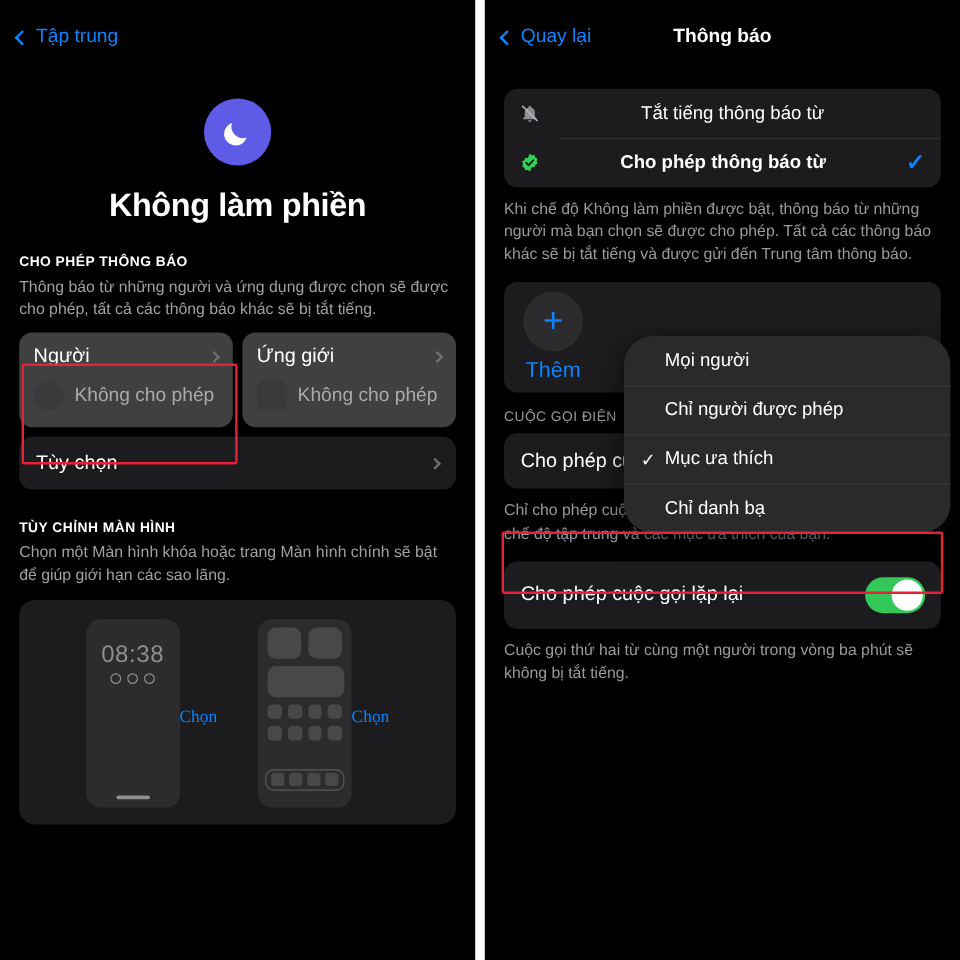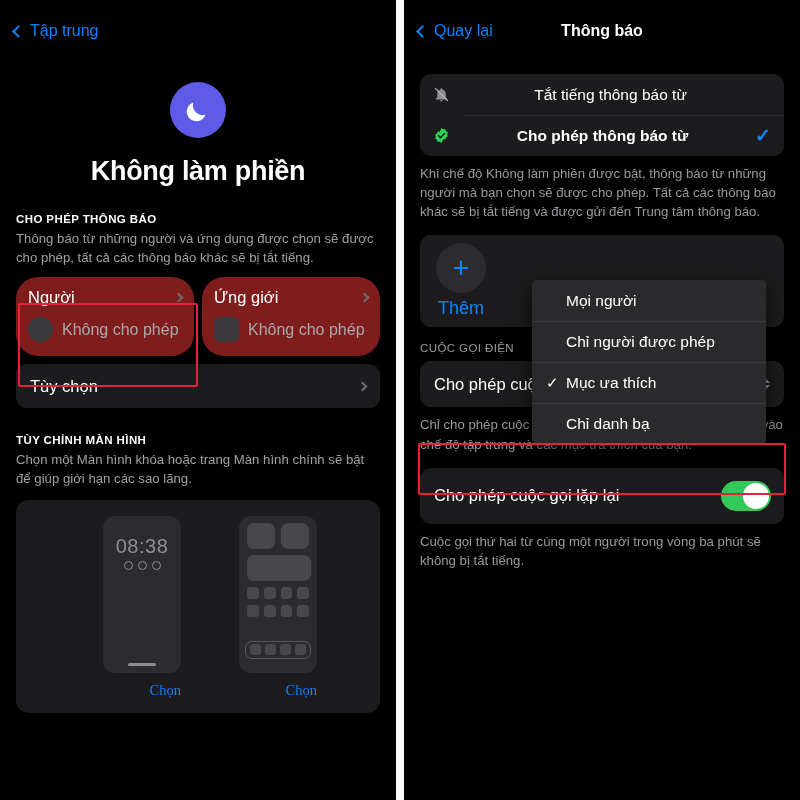--- a/index.html
+++ b/index.html
@@ -68,21 +68,21 @@
   .sec-desc {
     color: #a0a0a5; font-size: 13.2px; line-height: 1.45;
     margin-top: 4px;
   }
   .foot-desc {
     color: #9a9a9f; font-size: 13.2px; line-height: 1.45;
     margin-top: 8px; padding: 0 16px;
   }
   .duo { display: flex; gap: 8px; margin-top: 10px; }
   .duo-card {
-    flex: 1; background: #7f1d1d; border-radius: 22px;
+    flex: 1; background: #404040; border-radius: 11px;
     padding: 11px 12px 14px 12px;
   }
   .duo-top {
     display: flex; align-items: center; justify-content: space-between;
   }
   .duo-title { color: #ffffff; font-size: 16.5px; }
   .duo-body { display: flex; align-items: center; gap: 9px; margin-top: 10px; }
   .avatar-circle { width: 25px; height: 25px; border-radius: 50%; background: #3a3a3c; }
   .avatar-square { width: 25px; height: 25px; border-radius: 6px; background: #3a3a3c; }
   .duo-sub { color: #a9a9ae; font-size: 16px; }
@@ -99,21 +99,21 @@
     justify-content: space-between; padding: 0 14px;
   }
   .row-label { color: #ffffff; font-size: 16.5px; }
 
   
   .preview-card {
     margin-top: 11px; background: #1c1c1e; border-radius: 13px;
     padding: 16px 0 14px 0;
     display: flex; justify-content: center; gap: 34px;
   }
-  .prev-col { display: flex; flex-direction: column; align-items: flex-end; margin-left: 24px; }
+  .prev-col { display: flex; flex-direction: row; align-items: center; }
   .phone {
     width: 78px; height: 157px; border-radius: 12px;
     background: #2c2c2e; position: relative; overflow: hidden;
   }
   .lock-time {
     color: #8e8e93; font-size: 20px; text-align: center;
     margin-top: 19px; letter-spacing: 0.5px;
   }
   .lock-dots {
     display: flex; justify-content: center; gap: 5px; margin-top: 3px;
@@ -202,22 +202,22 @@
     width: 50px; height: 30px; border-radius: 16px; background: #34c759;
     position: relative;
   }
   .switch::after {
     content: ""; position: absolute; top: 2px; right: 2px;
     width: 26px; height: 26px; border-radius: 50%; background: #ffffff;
   }
 
   
   .menu {
-    position: absolute; left: 128px; top: 280px; width: 234px;
-    background: #2a2a2c; border-radius: 4px; overflow: hidden;
+    position: absolute; left: 116px; top: 280px; width: 272px;
+    background: #2a2a2c; border-radius: 24px; overflow: hidden;
     box-shadow: 0 6px 22px rgba(0,0,0,0.65);
     z-index: 40;
   }
   .menu-item {
     height: 41px; display: flex; align-items: center;
     padding-left: 14px; color: #ffffff; font-size: 15.5px;
     position: relative;
   }
   .menu-item + .menu-item::before {
     content: ""; position: absolute; left: 0; right: 0; top: 0;

